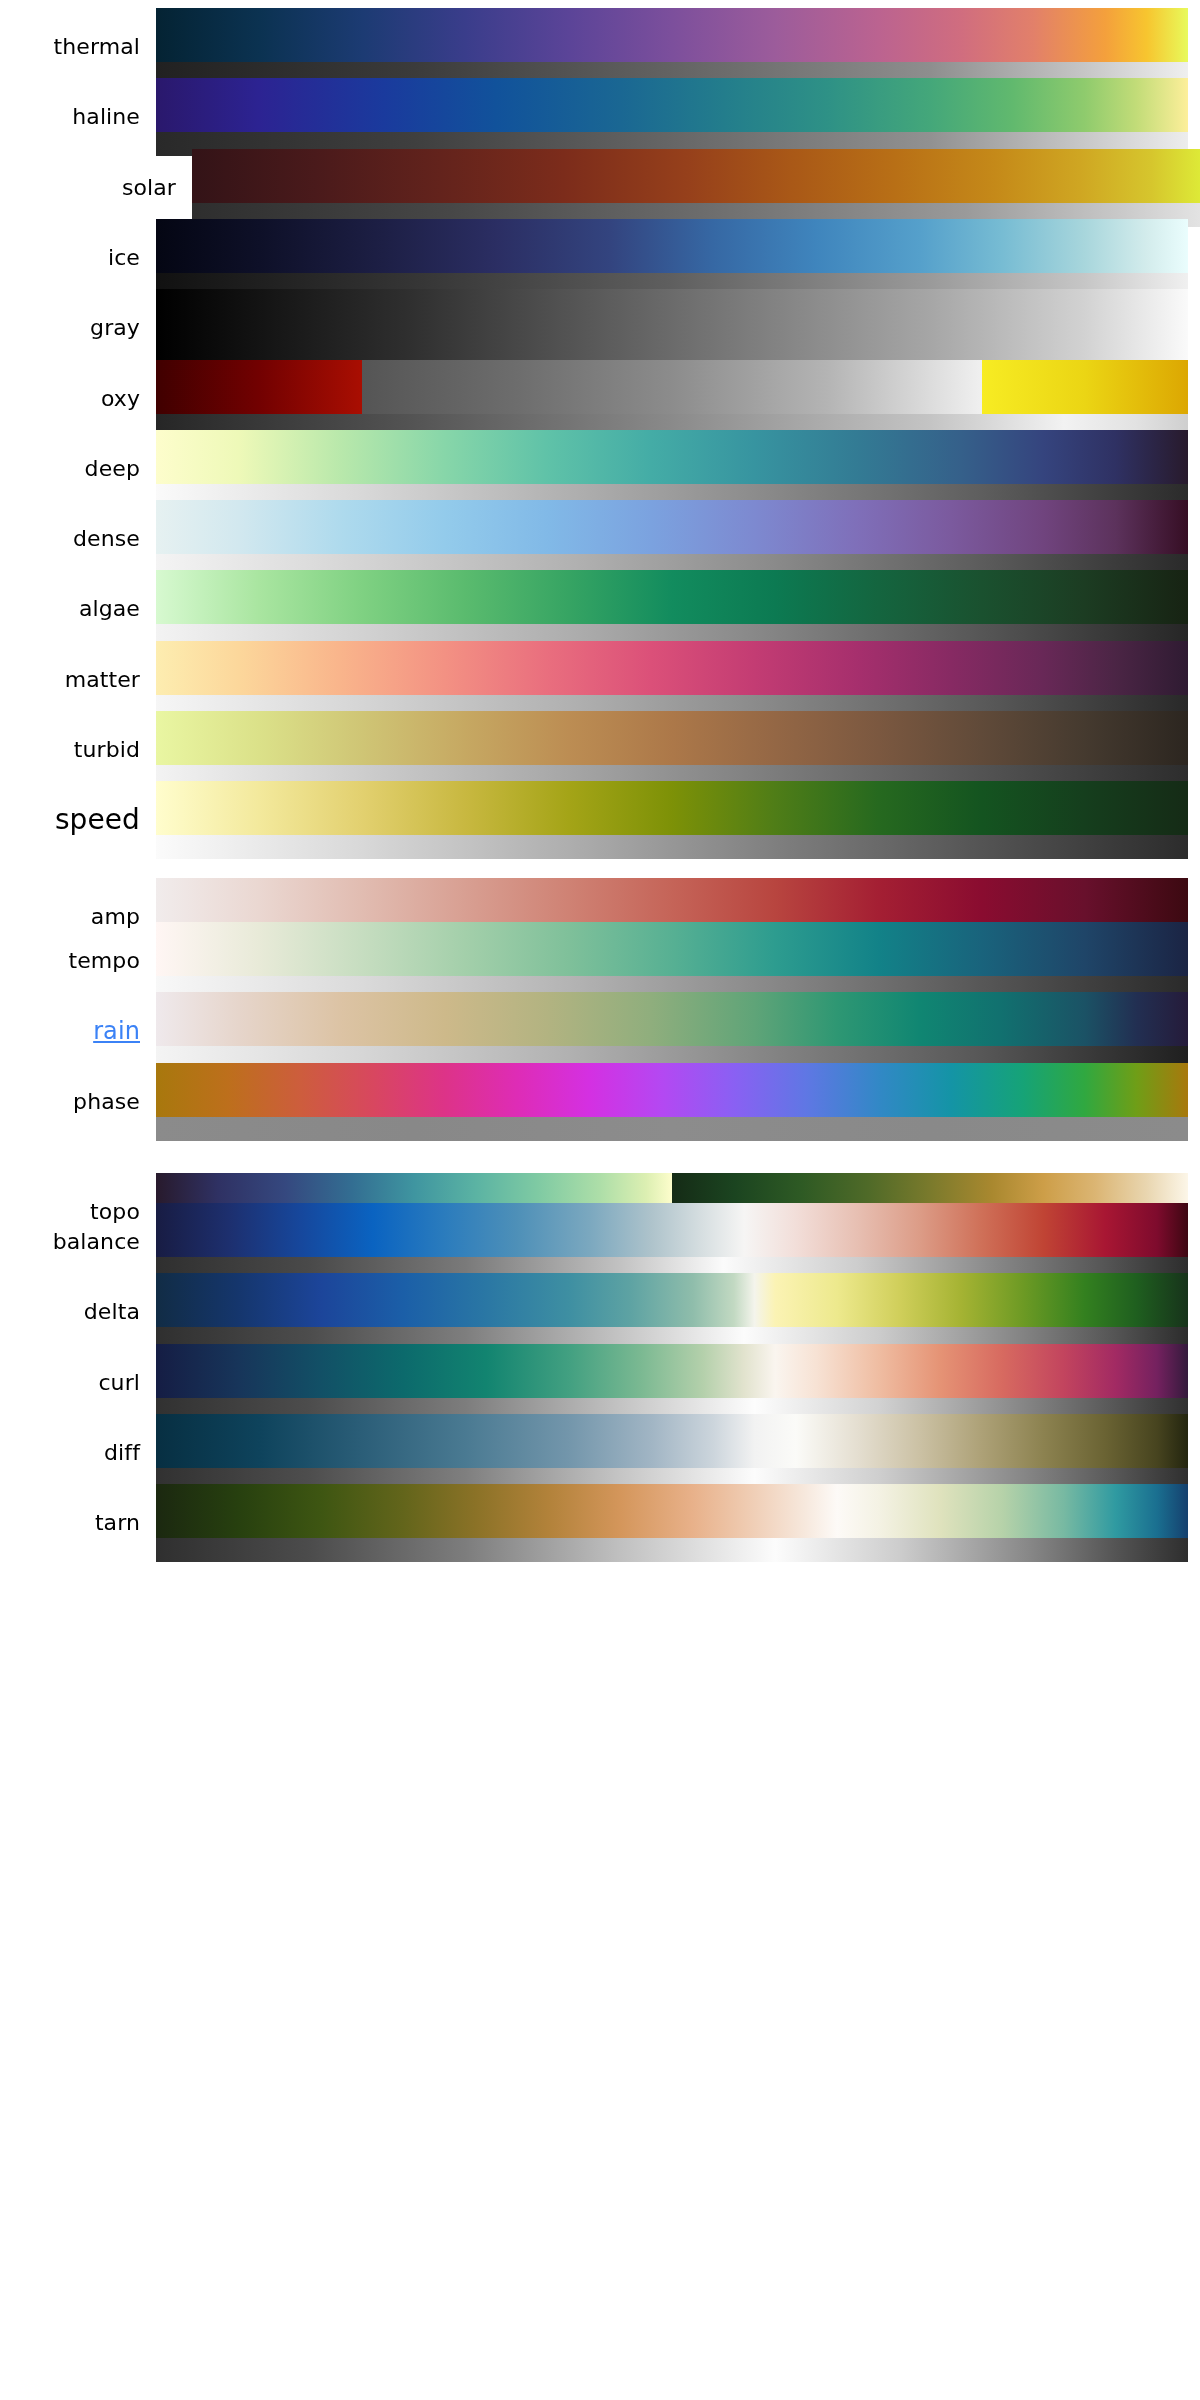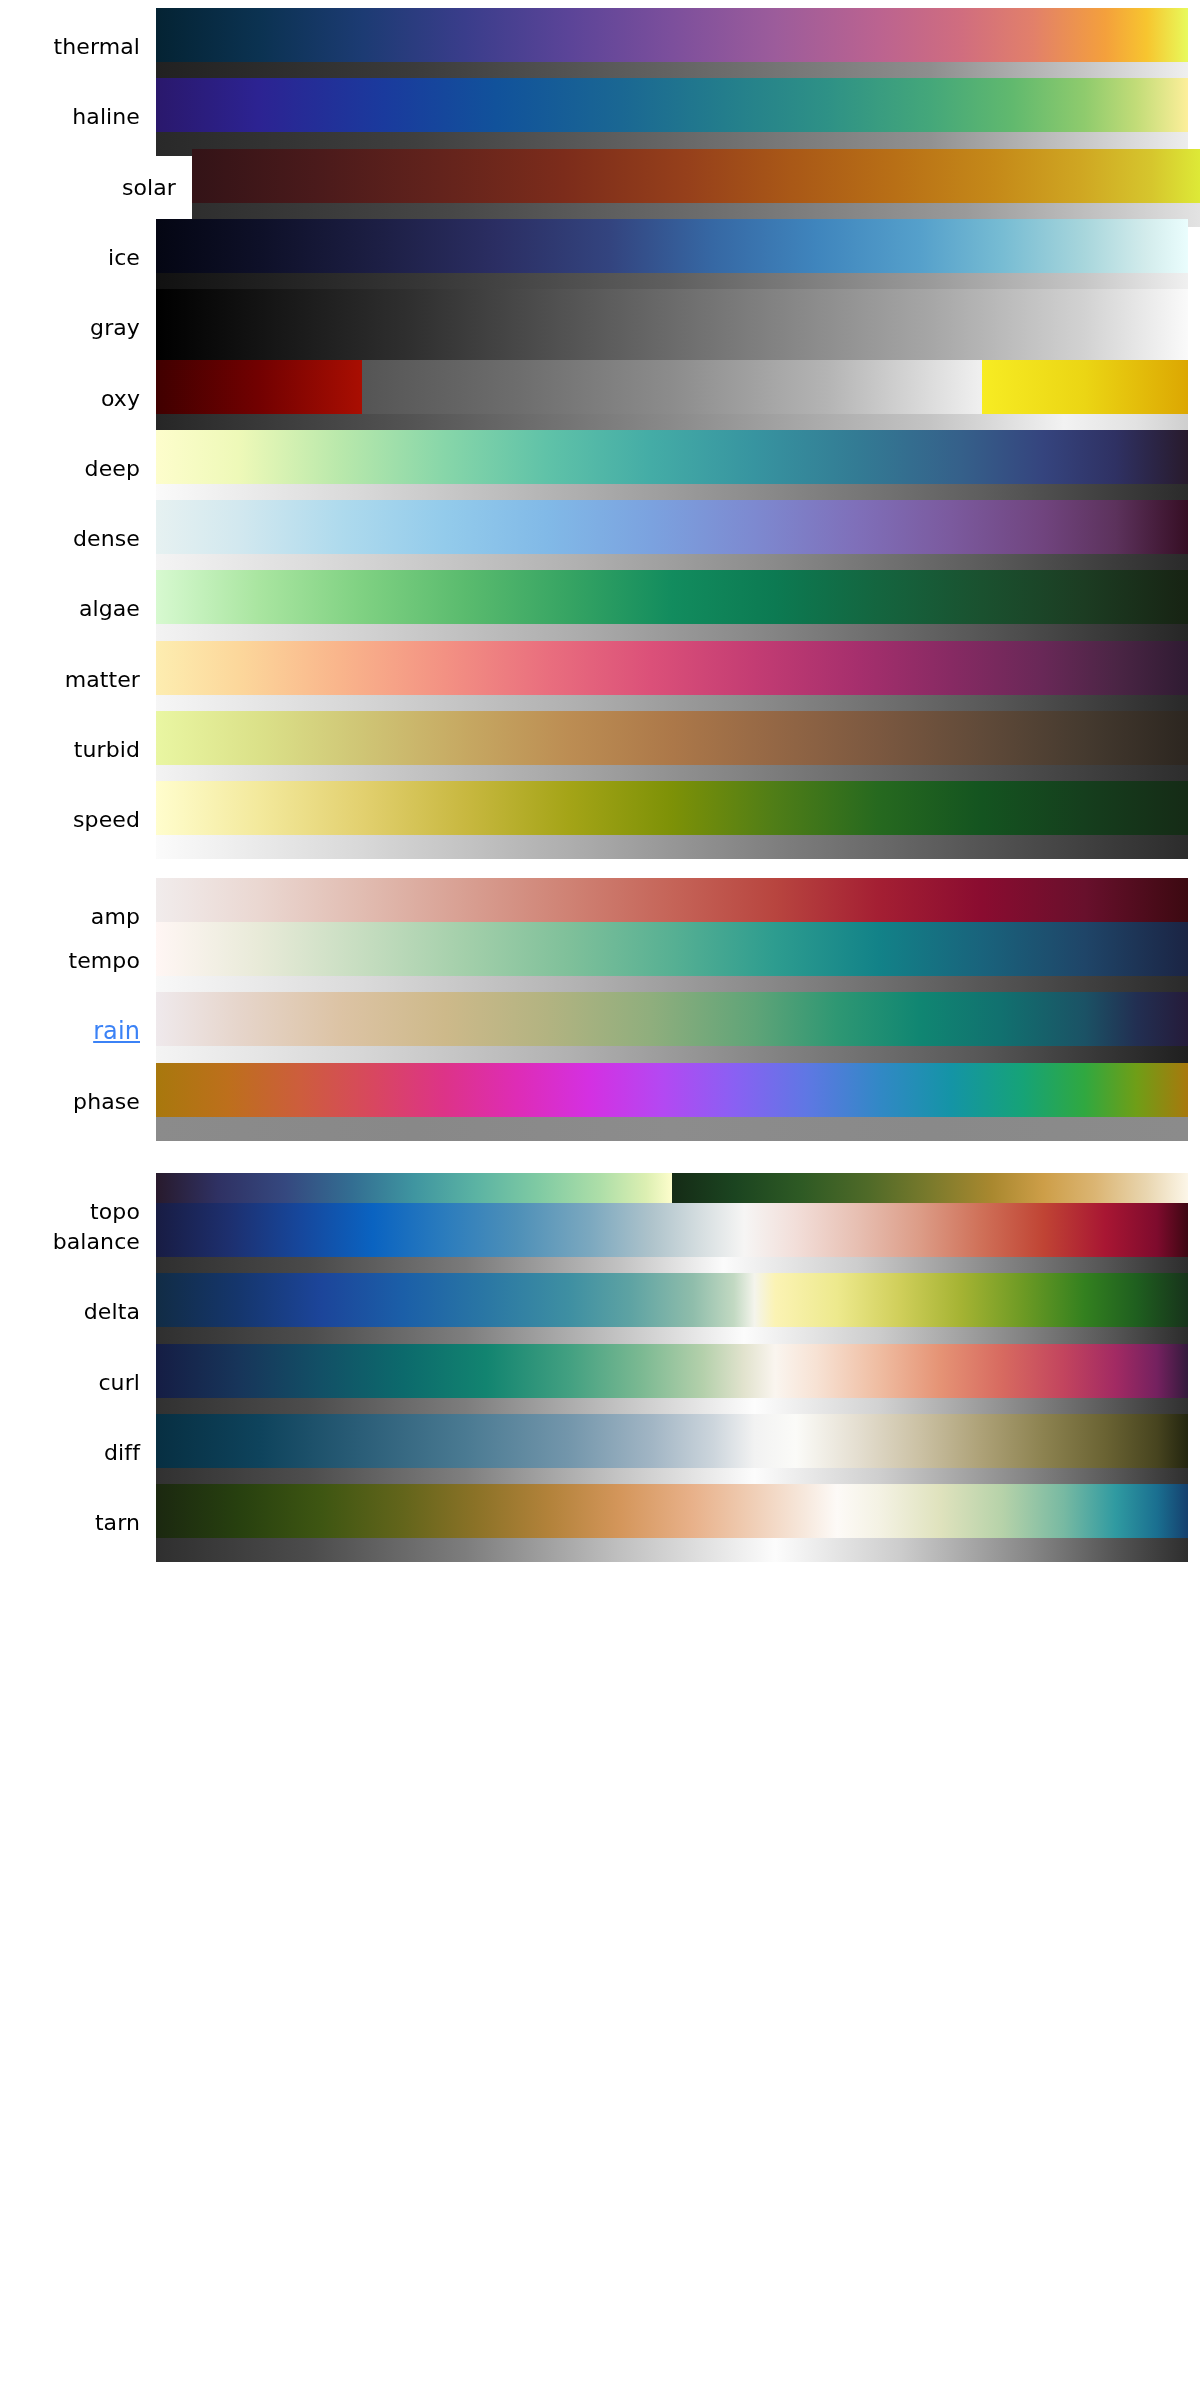--- a/index.html
+++ b/index.html
@@ -158,21 +158,21 @@
       </div>
     </div>
     <div class="cmap-row" style="top: 711px; height: 78px;">
       <div class="cmap-label" style="color: rgb(0, 0, 0); font-size: 22px;">turbid</div>
       <div class="bars" style="left: 156px; width: 1032px;">
         <div class="bar bar-color" style="height: 54px; background: linear-gradient(to right, rgb(233, 246, 162) 0%, rgb(219, 225, 137) 10%, rgb(207, 197, 117) 20%, rgb(198, 168, 98) 30%, rgb(188, 141, 83) 40%, rgb(172, 120, 73) 50%, rgb(148, 103, 69) 60%, rgb(123, 88, 64) 70%, rgb(96, 74, 57) 80%, rgb(69, 58, 47) 90%, rgb(44, 38, 32) 100%);"></div>
         <div class="bar bar-gray" style="height: 24px; background: linear-gradient(to right, rgb(243, 243, 243) 0%, rgb(205, 205, 205) 20%, rgb(166, 166, 166) 40%, rgb(124, 124, 124) 60%, rgb(83, 83, 83) 80%, rgb(45, 45, 45) 100%);"></div>
       </div>
     </div>
     <div class="cmap-row" style="top: 781.3px; height: 78px;">
-      <div class="cmap-label" style="color: rgb(0, 0, 0); font-size: 22px;">speed</div>
+      <div class="cmap-label" style="color: rgb(0, 0, 0); font-size: 28px;">speed</div>
       <div class="bars" style="left: 156px; width: 1032px;">
         <div class="bar bar-color" style="height: 54px; background: linear-gradient(to right, rgb(255, 253, 205) 0%, rgb(243, 233, 156) 10%, rgb(226, 208, 111) 20%, rgb(200, 184, 64) 30%, rgb(164, 164, 23) 40%, rgb(125, 145, 7) 50%, rgb(79, 125, 23) 60%, rgb(38, 105, 31) 70%, rgb(20, 84, 32) 80%, rgb(21, 62, 29) 90%, rgb(21, 43, 22) 100%);"></div>
         <div class="bar bar-gray" style="height: 24px; background: linear-gradient(to right, rgb(251, 251, 251) 0%, rgb(216, 216, 216) 20%, rgb(174, 174, 174) 40%, rgb(127, 127, 127) 60%, rgb(84, 84, 84) 80%, rgb(44, 44, 44) 100%);"></div>
       </div>
     </div>
     <div class="cmap-row" style="top: 878px; height: 78px;">
       <div class="cmap-label" style="color: rgb(0, 0, 0); font-size: 22px;">amp</div>
       <div class="bars" style="left: 156px; width: 1032px;">
         <div class="bar bar-color" style="height: 54px; background: linear-gradient(to right, rgb(241, 236, 236) 0%, rgb(234, 215, 209) 10%, rgb(225, 188, 177) 20%, rgb(216, 159, 146) 30%, rgb(207, 130, 116) 40%, rgb(197, 100, 88) 50%, rgb(184, 69, 63) 60%, rgb(164, 31, 51) 70%, rgb(138, 12, 48) 80%, rgb(104, 16, 44) 90%, rgb(60, 9, 17) 100%);"></div>
         <div class="bar bar-gray" style="height: 24px; background: linear-gradient(to right, rgb(242, 242, 242) 0%, rgb(211, 211, 211) 20%, rgb(171, 171, 171) 40%, rgb(125, 125, 125) 60%, rgb(82, 82, 82) 80%, rgb(43, 43, 43) 100%);"></div>

